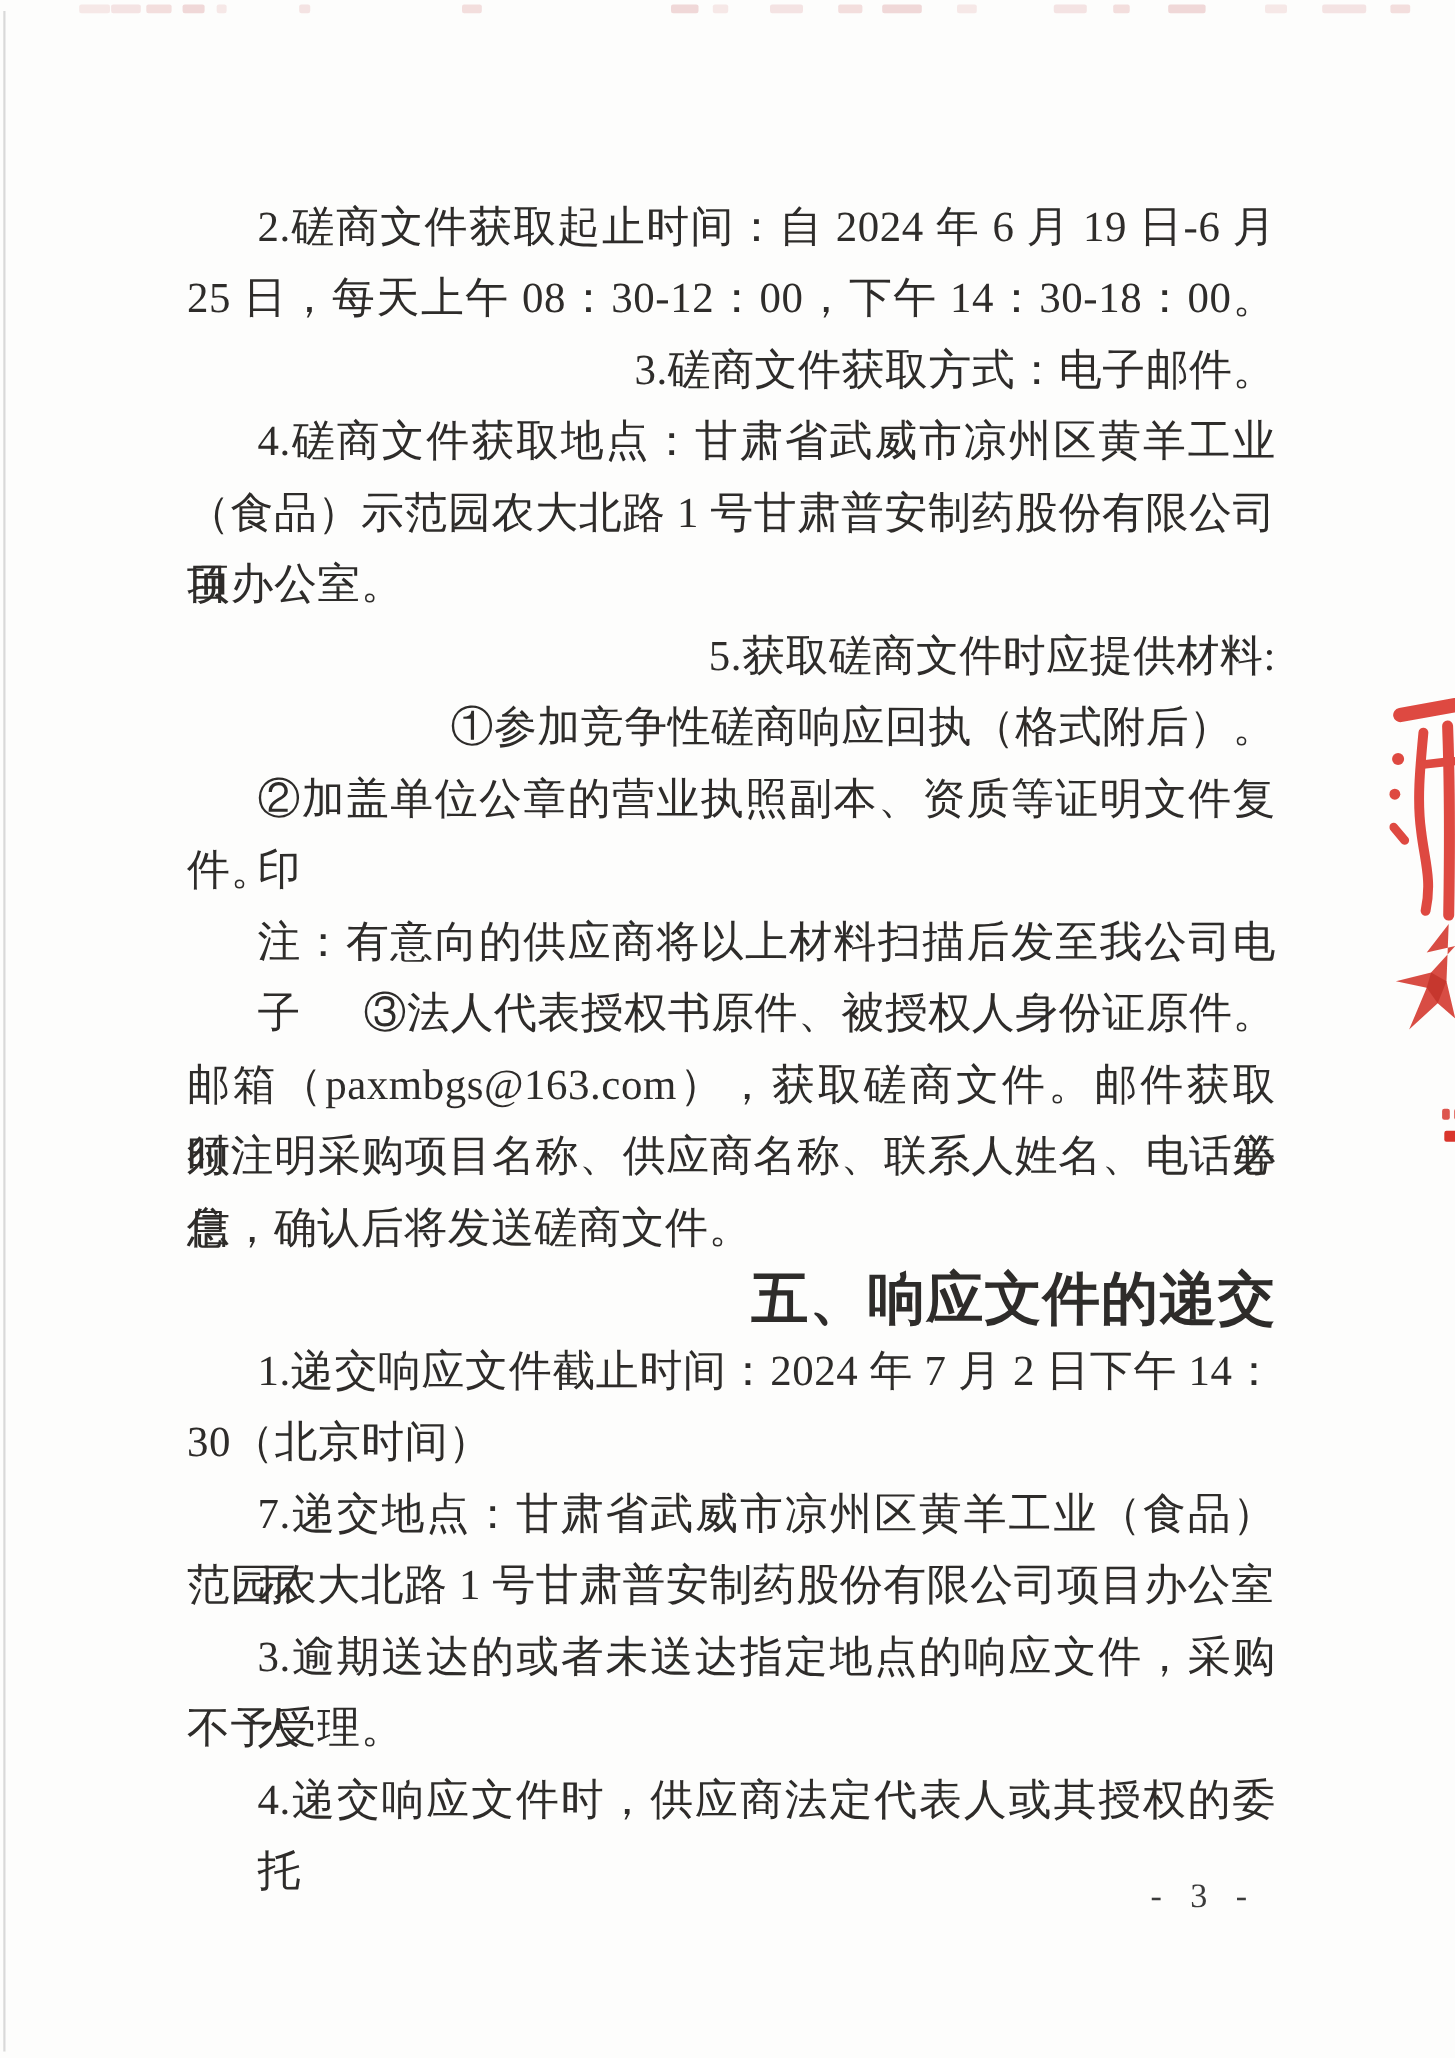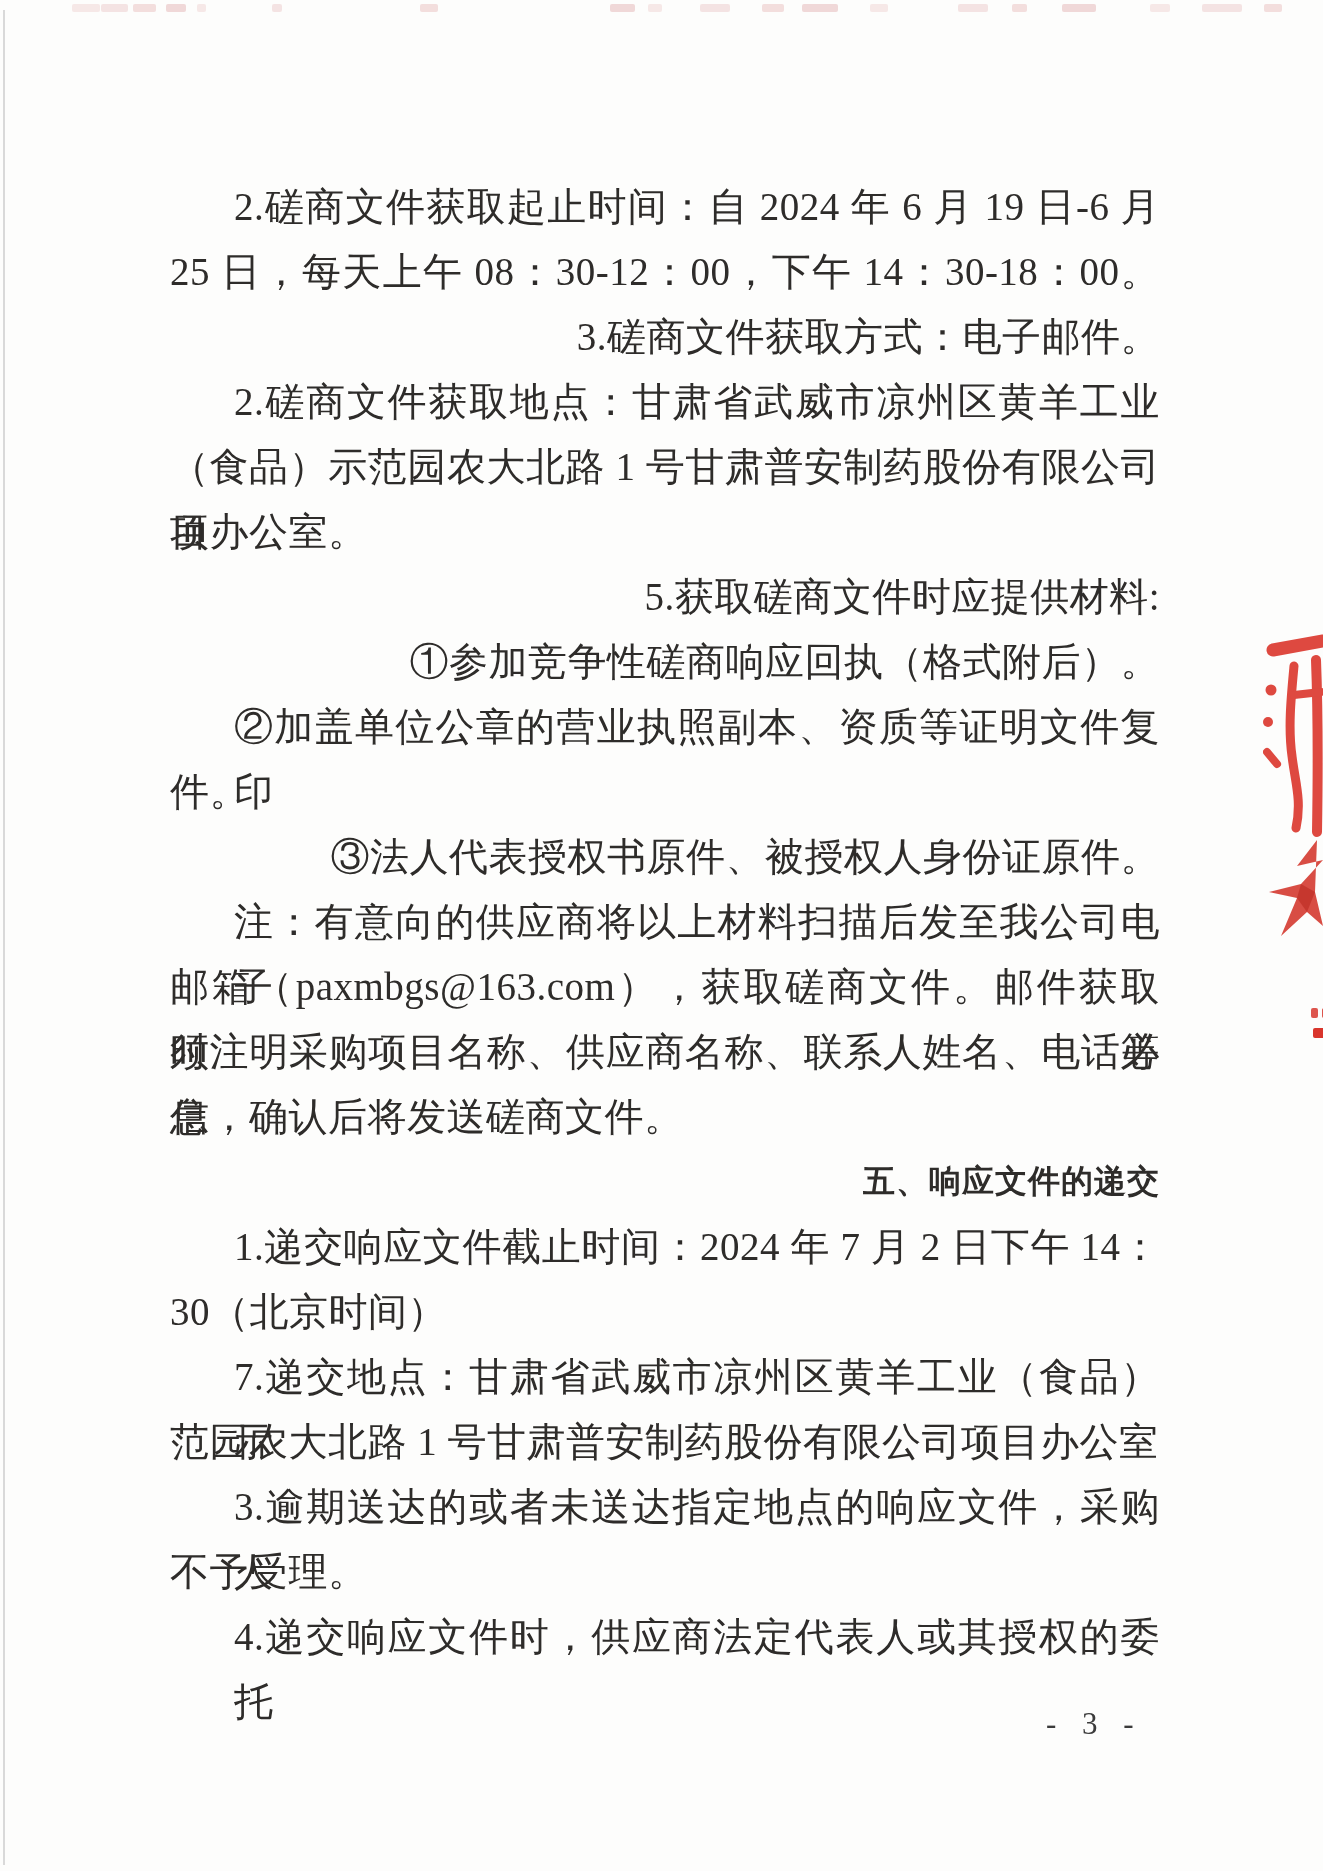--- a/index.html
+++ b/index.html
@@ -57,21 +57,21 @@
   }
   .line.indent { padding-left: 64px; text-align: right; }
   .line.fill {
     white-space: normal;
     text-align: justify;
     text-align-last: justify;
   }
   .line.heading {
     font-family: "Liberation Sans", sans-serif;
     font-weight: 700;
-    font-size: 32px;
+    font-size: 52px;
     letter-spacing: 1px;
   }
   .page-number {
     position: absolute;
     left: 1046px;
     top: 1706px;
     font-size: 31px;
     color: #3b3b3b;
     letter-spacing: 9px;
     white-space: pre;
@@ -136,29 +136,29 @@
       <span class="top-dash" style="left: 1202px; width: 40px; opacity: 0.57;"></span>
       <span class="top-dash" style="left: 1264px; width: 18px; opacity: 0.69;"></span>
     </div>
 
   <div class="left-edge-line"></div>
 
   <div class="doc" id="doc-body">
       <div class="line indent fill">2.磋商文件获取起止时间：自 2024 年 6 月 19 日-6 月</div>
       <div class="line fill">25 日，每天上午 08：30-12：00，下午 14：30-18：00。</div>
       <div class="line indent">3.磋商文件获取方式：电子邮件。</div>
-      <div class="line indent fill">2.磋商文件获取地点：甘肃省武威市凉州区黄羊工业</div>
+      <div class="line indent fill">4.磋商文件获取地点：甘肃省武威市凉州区黄羊工业</div>
       <div class="line fill">（食品）示范园农大北路 1 号甘肃普安制药股份有限公司项</div>
       <div class="line">目办公室。</div>
       <div class="line indent">5.获取磋商文件时应提供材料:</div>
       <div class="line indent">①参加竞争性磋商响应回执（格式附后）。</div>
       <div class="line indent fill">②加盖单位公章的营业执照副本、资质等证明文件复印</div>
       <div class="line">件。</div>
+      <div class="line indent fill">注：有意向的供应商将以上材料扫描后发至我公司电子</div>
       <div class="line indent">③法人代表授权书原件、被授权人身份证原件。</div>
-      <div class="line indent fill">注：有意向的供应商将以上材料扫描后发至我公司电子</div>
       <div class="line fill">邮箱（paxmbgs@163.com），获取磋商文件。邮件获取时必</div>
       <div class="line fill">须注明采购项目名称、供应商名称、联系人姓名、电话等信</div>
       <div class="line">息，确认后将发送磋商文件。</div>
       <div class="line indent heading">五、响应文件的递交</div>
       <div class="line indent fill">1.递交响应文件截止时间：2024 年 7 月 2 日下午 14：</div>
       <div class="line">30（北京时间）</div>
       <div class="line indent fill">7.递交地点：甘肃省武威市凉州区黄羊工业（食品）示</div>
       <div class="line">范园农大北路 1 号甘肃普安制药股份有限公司项目办公室</div>
       <div class="line indent fill">3.逾期送达的或者未送达指定地点的响应文件，采购人</div>
       <div class="line">不予受理。</div>

